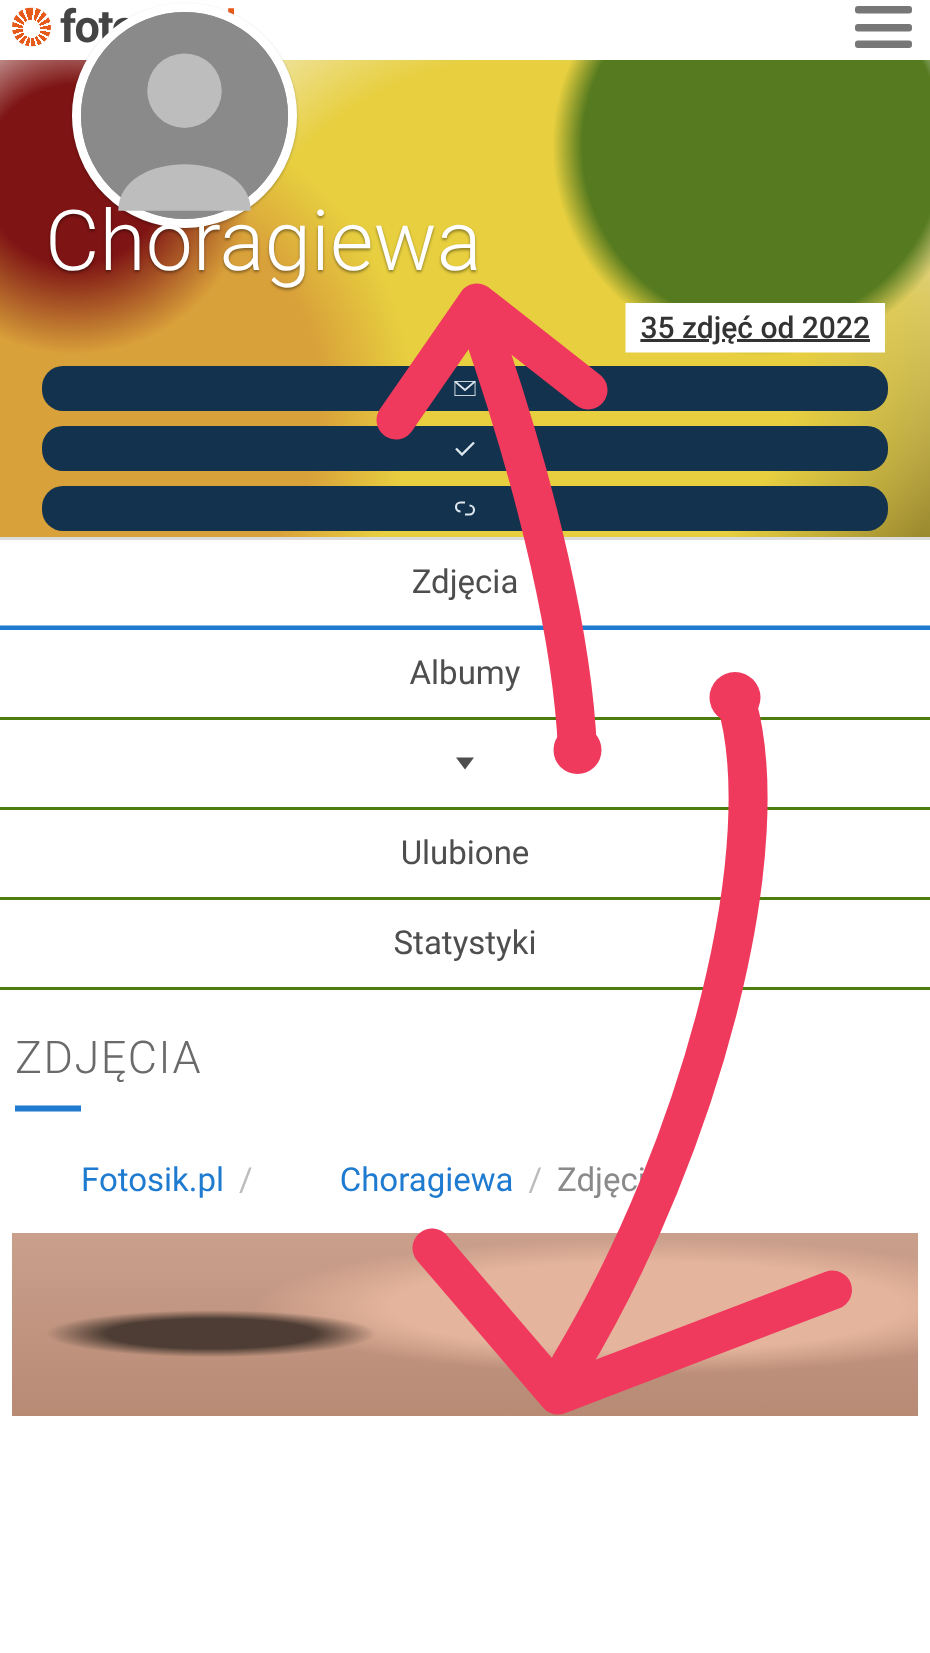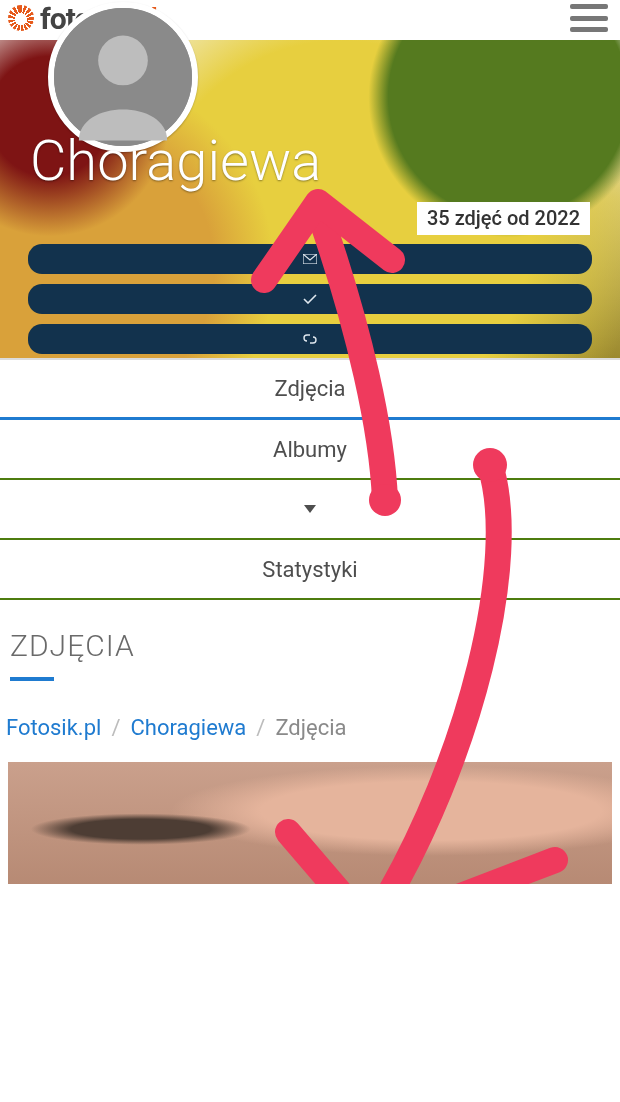--- a/index.html
+++ b/index.html
@@ -46,20 +46,21 @@
   }
   .avatar svg { width:100%; height:100%; }
   .username {
     position:absolute; left:30px; top:88px; font-size:56px; font-weight:300;
     color:#fff; text-shadow:0 1px 2px rgba(0,0,0,.4);
   }
   .stats-badge {
     position:absolute; right:30px; top:162px;
     background:#fff; color:#333; font-size:20px; padding:4px 10px 5px;
     font-weight:500;
+    text-decoration:underline;
   }
   .pill-stack { position:absolute; left:28px; right:28px; top:204px; display:flex; flex-direction:column; gap:10px; }
   .pill {
     height:30px; background:#12324d; border-radius:14px;
     display:flex; align-items:center; justify-content:center;
     color:#dfe7ee; font-size:13px;
   }
 
   
   .tabs { border-top:2px solid #dcdcdc; }
@@ -76,21 +77,21 @@
     padding:28px 4px 0 4px;
   }
   .section h2 {
     font-size:30px; font-weight:300; color:#6a6a6a; letter-spacing:1px;
     padding:0 6px 14px;
   }
   .section .underline { width:44px; height:4px; background:#1f7bd0; margin:0 0 34px 6px; }
 
   
   .crumbs { font-size:22px; padding:0 4px 22px 2px; }
-  .crumbs a { color:#1f7bd0; text-decoration:none; }
+  .crumbs a { color:#1f7bd0; text-decoration:none;margin-left:48px; }
   .crumbs .sep { color:#bcbcbc; padding:0 10px; }
   .crumbs .current { color:#8a8a8a; }
 
   
   .photo {
     height:122px; margin:0 4px;
     background:
       radial-gradient(ellipse at 22% 55%, #4d3d34 0 70px, transparent 110px),
       radial-gradient(ellipse at 70% 40%, #e5b49c 0 170px, transparent 260px),
       linear-gradient(180deg,#caa08c,#b78a74);
@@ -158,20 +159,23 @@
       <div class="tab active">
         <span>Zdjęcia</span>
       </div>
       <div class="tab">
         <span>Albumy</span>
       </div>
       <div class="tab">
         <span class="caret-down"></span>
       </div>
       <div class="tab">
+        <span>Ulubione</span>
+      </div>
+      <div class="tab">
         <span>Statystyki</span>
       </div>
     </div>
 
   <div class="section">
     <h2>ZDJĘCIA</h2>
     <div class="underline"></div>
 
     <div class="crumbs" id="crumbs"><a href="#">Fotosik.pl</a><span class="sep">/</span><a href="#">Choragiewa</a><span class="sep">/</span><span class="current">Zdjęcia</span></div>
 

